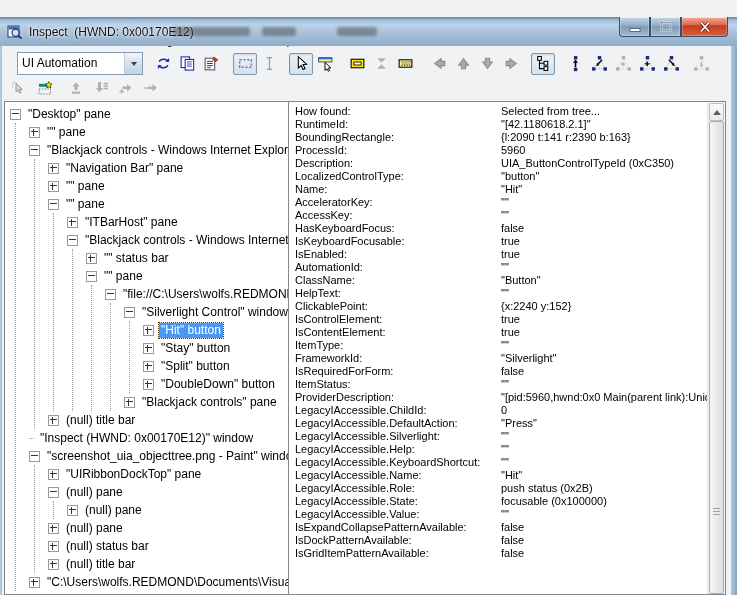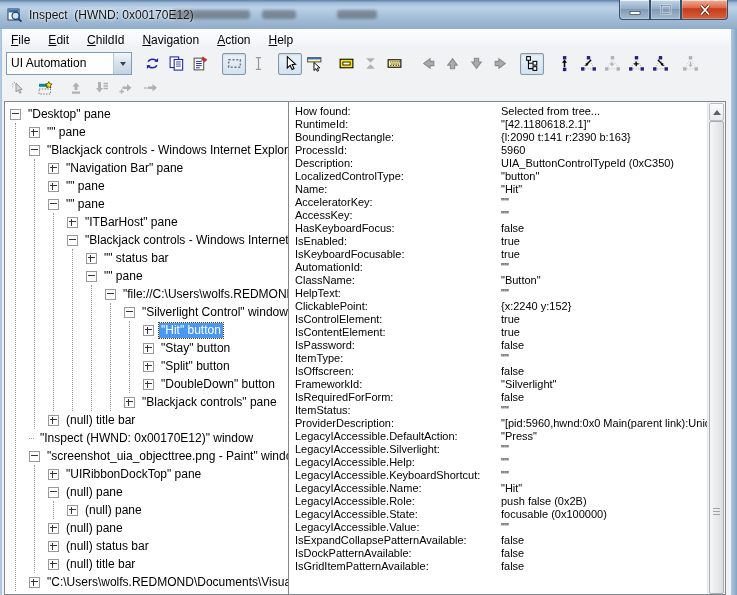--- a/index.html
+++ b/index.html
@@ -1,20 +1,20 @@
 <!DOCTYPE html>
 <html><head>
 <meta charset="utf-8">
 <style>
   html,body{margin:0;padding:0}
   body{width:737px;height:595px;overflow:hidden;position:relative;
        font-family:"Liberation Sans",sans-serif;background:#F1F2F4;font-size:12px;color:#000}
 
   
-  .titlebar{position:absolute;top:0;left:0;right:0;height:29px;
+  .titlebar{position:absolute;top:17px;left:0;right:0;height:29px;
     background:linear-gradient(180deg,#5F7FA1 0%,#9FBCD9 10%,#BCD2E8 26%,#A8C1DB 55%,#8FACC9 100%);
     display:flex;align-items:center;padding-left:7px;z-index:10}
   .app-icon{width:16px;height:16px;flex:0 0 auto}
   .title-text{margin-left:6px;font-size:12px;color:#101010;white-space:pre;
     text-shadow:0 0 4px rgba(255,255,255,.95),0 0 2px rgba(255,255,255,.9)}
   .blob{position:absolute;top:10px;height:9px;border-radius:3px;background:#3E3E42;opacity:.45;filter:blur(1.6px)}
   .caption-buttons{position:absolute;top:0;right:9px;display:flex}
   .cap-btn{height:19px;border:1px solid #36506C;border-top:none;
     box-shadow:inset 0 1px 0 rgba(255,255,255,.55),inset 0 0 0 1px rgba(255,255,255,.25);
     display:flex;align-items:center;justify-content:center}
@@ -29,21 +29,21 @@
   .side-frame.right{right:0;width:6px;background:linear-gradient(90deg,#AFC8E0,#84A3C2)}
 
   
   .menubar{position:absolute;top:29px;left:2px;right:6px;height:21px;
     background:linear-gradient(#FDFEFF,#EEF1F5);display:flex;align-items:center;border-bottom:1px solid #E3E7EB}
   .menu-item{display:inline-block;padding:2px 9px;cursor:default}
   .menu-item::first-letter{text-decoration:underline}
 
   
   .toolbar{position:absolute;left:2px;right:6px;display:flex;align-items:center;background:#F1F2F4}
-  #toolbar1{top:50px;height:27px;padding-left:4px}
+  #toolbar1{top:50px;height:27px;padding-left:15px}
   #toolbar2{top:77px;height:22px;padding-left:4px}
   .tb-btn{width:24px;height:22px;border:1px solid transparent;background:transparent;padding:0;
     display:flex;align-items:center;justify-content:center;border-radius:2px}
   #toolbar2 .tb-btn{width:23px;height:20px}
   .tb-btn.pressed{border:1px solid #8296A8;background:linear-gradient(#EAF2FA,#D3E3F1);
     box-shadow:inset 0 1px 2px rgba(0,0,0,.12)}
   .tb-btn svg{width:17px;height:17px}
   #toolbar2 .tb-btn svg{width:16px;height:16px}
   .tb-gap{flex:0 0 auto}
   .combo{width:124px;height:21px;border:1px solid #7F9DB9;background:#fff;display:flex;align-items:stretch}
@@ -586,41 +586,40 @@
       <div class="prow"><span class="pname">How found:</span><span class="pval">Selected from tree...</span></div>
       <div class="prow"><span class="pname">RuntimeId:</span><span class="pval">"[42.1180618.2.1]"</span></div>
       <div class="prow"><span class="pname">BoundingRectangle:</span><span class="pval">{l:2090 t:141 r:2390 b:163}</span></div>
       <div class="prow"><span class="pname">ProcessId:</span><span class="pval">5960</span></div>
       <div class="prow"><span class="pname">Description:</span><span class="pval">UIA_ButtonControlTypeId (0xC350)</span></div>
       <div class="prow"><span class="pname">LocalizedControlType:</span><span class="pval">"button"</span></div>
       <div class="prow"><span class="pname">Name:</span><span class="pval">"Hit"</span></div>
       <div class="prow"><span class="pname">AcceleratorKey:</span><span class="pval">""</span></div>
       <div class="prow"><span class="pname">AccessKey:</span><span class="pval">""</span></div>
       <div class="prow"><span class="pname">HasKeyboardFocus:</span><span class="pval">false</span></div>
+      <div class="prow"><span class="pname">IsKeyboardFocusable:</span><span class="pval">true</span></div>
       <div class="prow"><span class="pname">IsEnabled:</span><span class="pval">true</span></div>
-      <div class="prow"><span class="pname">IsKeyboardFocusable:</span><span class="pval">true</span></div>
       <div class="prow"><span class="pname">AutomationId:</span><span class="pval">""</span></div>
       <div class="prow"><span class="pname">ClassName:</span><span class="pval">"Button"</span></div>
       <div class="prow"><span class="pname">HelpText:</span><span class="pval">""</span></div>
       <div class="prow"><span class="pname">ClickablePoint:</span><span class="pval">{x:2240 y:152}</span></div>
       <div class="prow"><span class="pname">IsControlElement:</span><span class="pval">true</span></div>
       <div class="prow"><span class="pname">IsContentElement:</span><span class="pval">true</span></div>
-      <div class="prow"><span class="pname">IsPassword:</span><span class="pval">false</span></div>
       <div class="prow"><span class="pname">ItemType:</span><span class="pval">""</span></div>
-      <div class="prow"><span class="pname">IsOffscreen:</span><span class="pval">false</span></div>
       <div class="prow"><span class="pname">FrameworkId:</span><span class="pval">"Silverlight"</span></div>
       <div class="prow"><span class="pname">IsRequiredForForm:</span><span class="pval">false</span></div>
       <div class="prow"><span class="pname">ItemStatus:</span><span class="pval">""</span></div>
       <div class="prow"><span class="pname">ProviderDescription:</span><span class="pval">"[pid:5960,hwnd:0x0 Main(parent link):Unid</span></div>
+      <div class="prow"><span class="pname">LegacyIAccessible.ChildId:</span><span class="pval">0</span></div>
       <div class="prow"><span class="pname">LegacyIAccessible.DefaultAction:</span><span class="pval">"Press"</span></div>
       <div class="prow"><span class="pname">LegacyIAccessible.Silverlight:</span><span class="pval">""</span></div>
       <div class="prow"><span class="pname">LegacyIAccessible.Help:</span><span class="pval">""</span></div>
       <div class="prow"><span class="pname">LegacyIAccessible.KeyboardShortcut:</span><span class="pval">""</span></div>
       <div class="prow"><span class="pname">LegacyIAccessible.Name:</span><span class="pval">"Hit"</span></div>
-      <div class="prow"><span class="pname">LegacyIAccessible.Role:</span><span class="pval">push false (0x2B)</span></div>
+      <div class="prow"><span class="pname">LegacyIAccessible.Role:</span><span class="pval">push status (0x2B)</span></div>
       <div class="prow"><span class="pname">LegacyIAccessible.State:</span><span class="pval">focusable (0x100000)</span></div>
       <div class="prow"><span class="pname">LegacyIAccessible.Value:</span><span class="pval">""</span></div>
       <div class="prow"><span class="pname">IsExpandCollapsePatternAvailable:</span><span class="pval">false</span></div>
       <div class="prow"><span class="pname">IsDockPatternAvailable:</span><span class="pval">false</span></div>
       <div class="prow"><span class="pname">IsGridItemPatternAvailable:</span><span class="pval">false</span></div>
     </div>
   <div id="vscroll">
     <div class="sb-up">
       <span class="sb-up-arrow"></span>
     </div>

